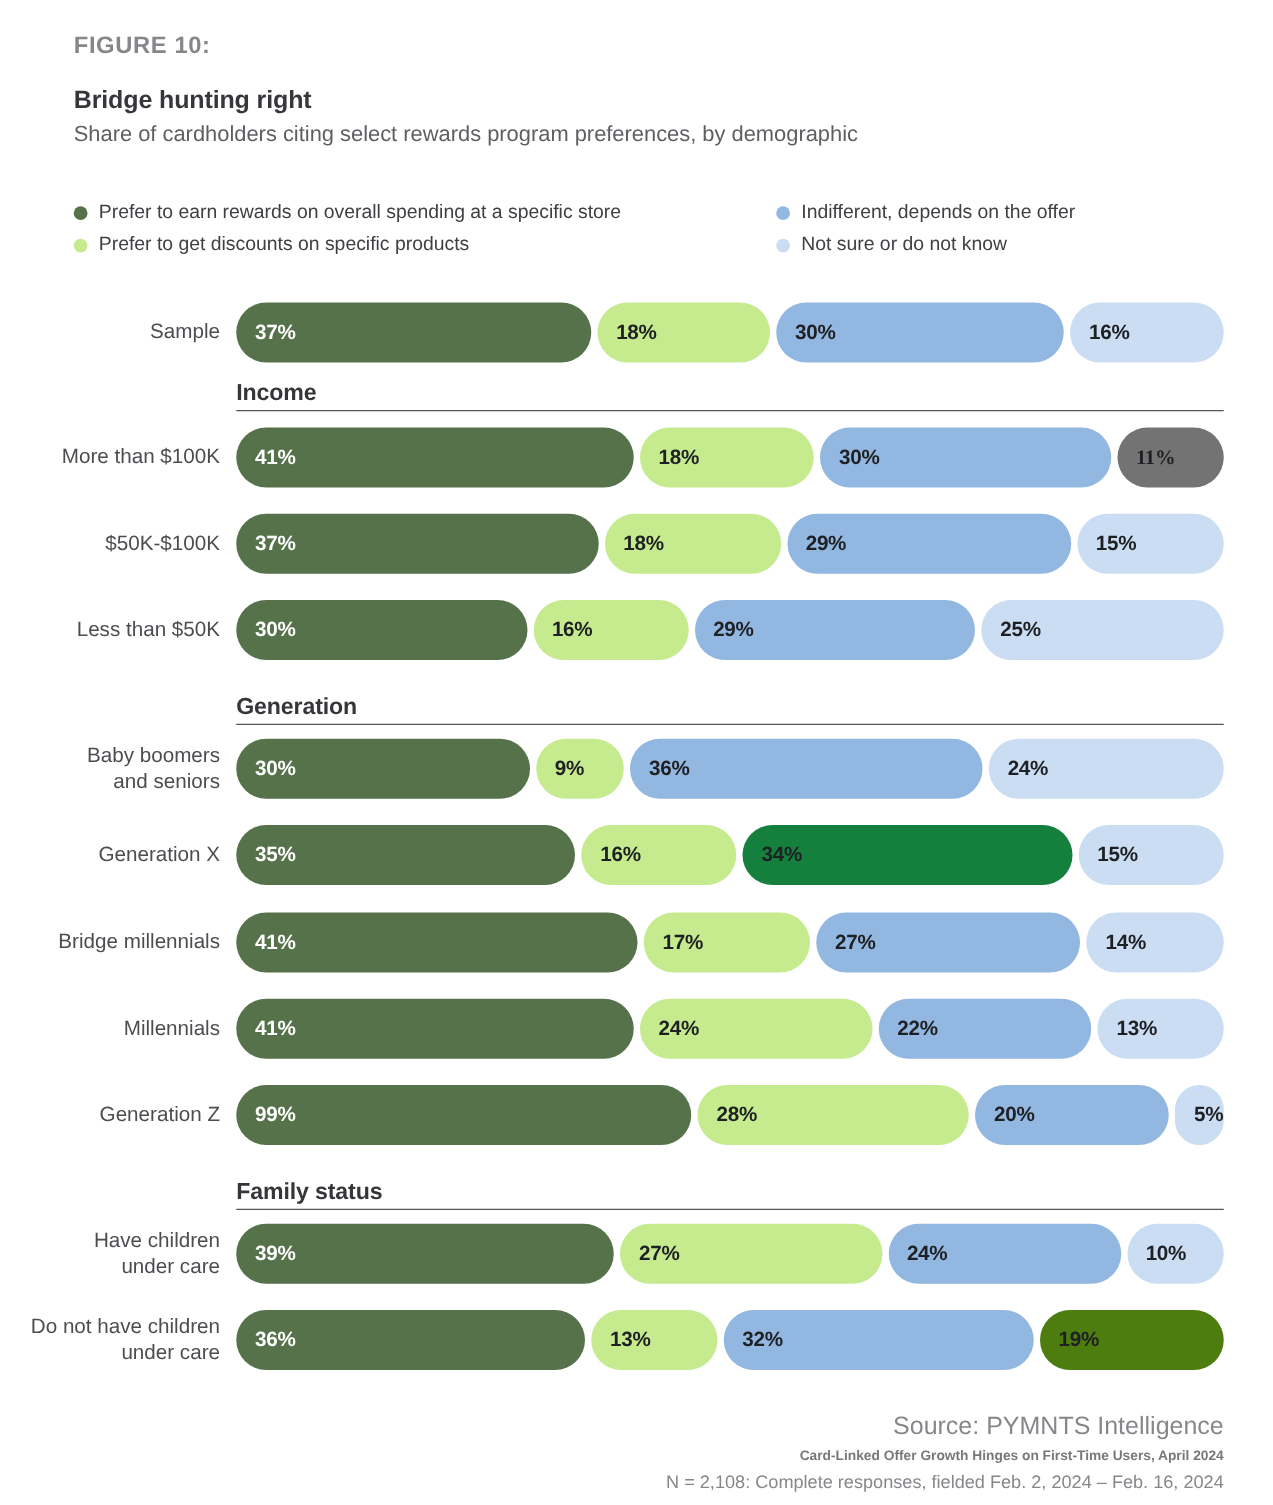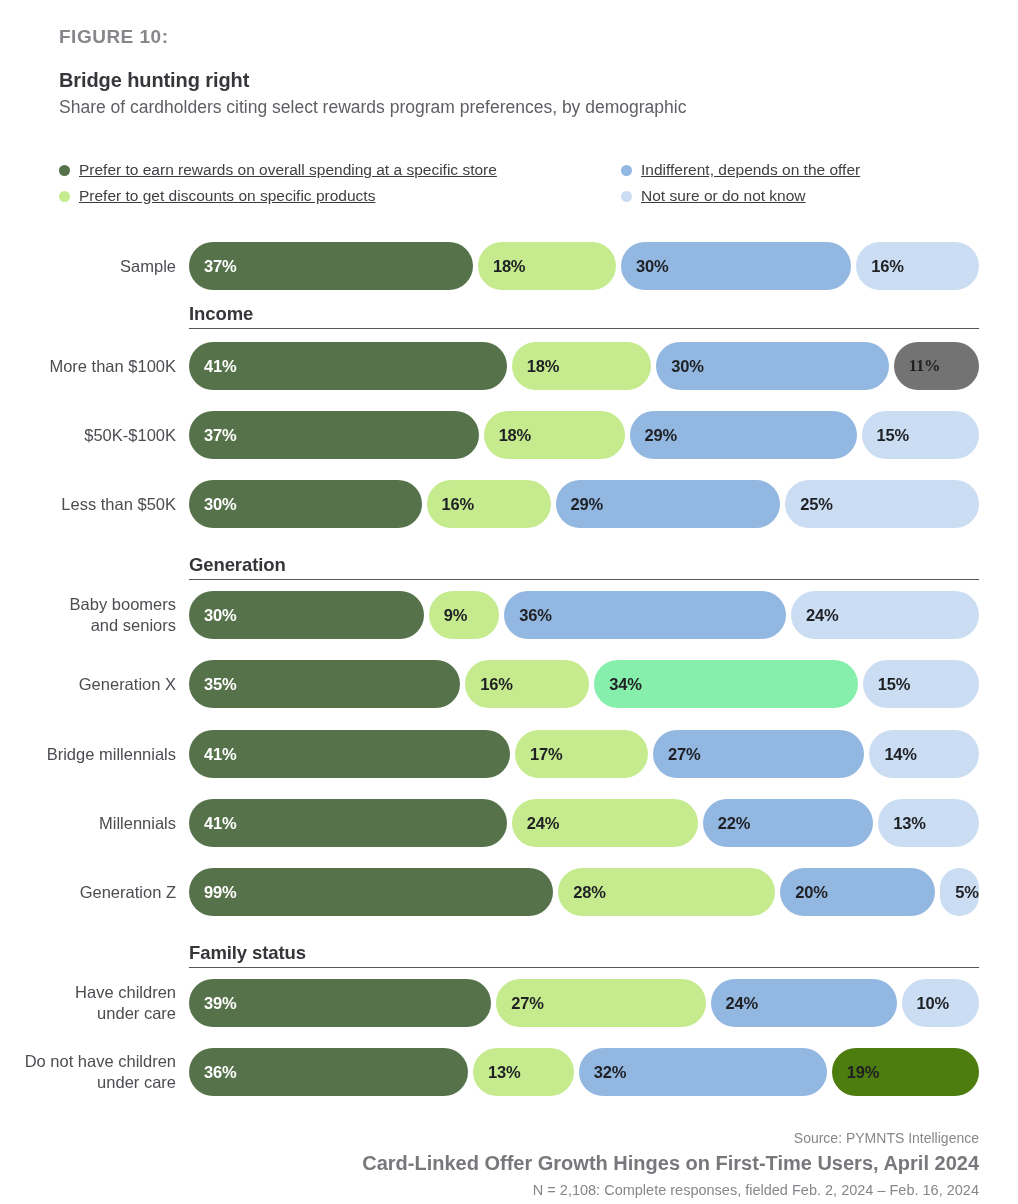--- a/index.html
+++ b/index.html
@@ -43,21 +43,21 @@
   #legend {
     position: absolute;
     left: 59px;
     top: 157px;
     width: 900px;
     display: grid;
     grid-template-columns: 562px auto;
     grid-auto-rows: 26px;
     align-items: center;
   }
-  .legend-item { display: flex; align-items: center; text-decoration: underline; }
+  .legend-item { display: flex; align-items: center; }
   .legend-dot {
     width: 11px; height: 11px;
     border-radius: 50%;
     flex: 0 0 11px;
     margin-right: 9px;
   }
   .legend-label { font-size: 15.5px; color: #3f4044; white-space: nowrap; }
 
   
   #chart { position: absolute; left: 0; top: 0; width: 1018px; }
@@ -121,22 +121,22 @@
   }
 
   
   #footer {
     position: absolute;
     right: 39px;
     top: 1130px;
     text-align: right;
     color: #86878b;
   }
-  #src-line   { font-size: 14px; }
-  #src-report { font-size: 20px; font-weight: bold; margin-top: 6px; color: #77787c; }
+  #src-line   { font-size: 20px; }
+  #src-report { font-size: 11px; font-weight: bold; margin-top: 6px; color: #77787c; }
   #src-n      { font-size: 14.5px; margin-top: 7px; }
 </style>
 </head>
 <body>
 
 <div id="header">
   <div id="fig-label">FIGURE 10:</div>
   <div id="fig-title">Bridge hunting right</div>
   <div id="fig-subtitle">Share of cardholders citing select rewards program preferences,
 by demographic</div>
@@ -259,21 +259,21 @@
     </div>
     <div class="row" style="top: 660px;">
       <div class="row-label">Generation X</div>
       <div class="row-track">
         <div class="seg" style="left: 0px; width: 271.25px; background: rgb(86, 114, 74);">
           <span class="seg-val" style="color: rgb(255, 255, 255);">35%</span>
         </div>
         <div class="seg" style="left: 276.25px; width: 124px; background: rgb(197, 235, 142);">
           <span class="seg-val" style="color: rgb(31, 32, 36);">16%</span>
         </div>
-        <div class="seg" style="left: 405.25px; width: 263.5px; background: #86efac;">
+        <div class="seg" style="left: 405.25px; width: 263.5px; background: #15803d;">
           <span class="seg-val" style="color: rgb(31, 32, 36);">34%</span>
         </div>
         <div class="seg" style="left: 673.75px; width: 116.25px; background: rgb(203, 221, 242);">
           <span class="seg-val" style="color: rgb(31, 32, 36);">15%</span>
         </div>
       </div>
     </div>
     <div class="row" style="top: 730px;">
       <div class="row-label">Bridge millennials</div>
       <div class="row-track">

